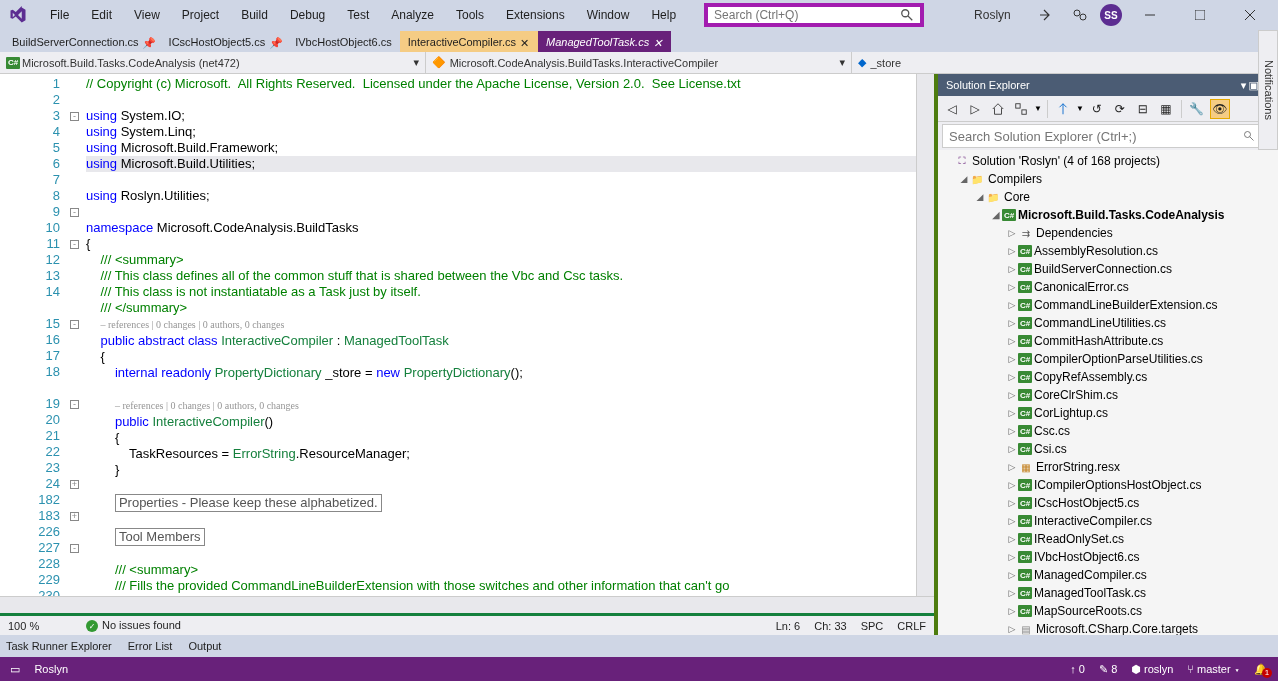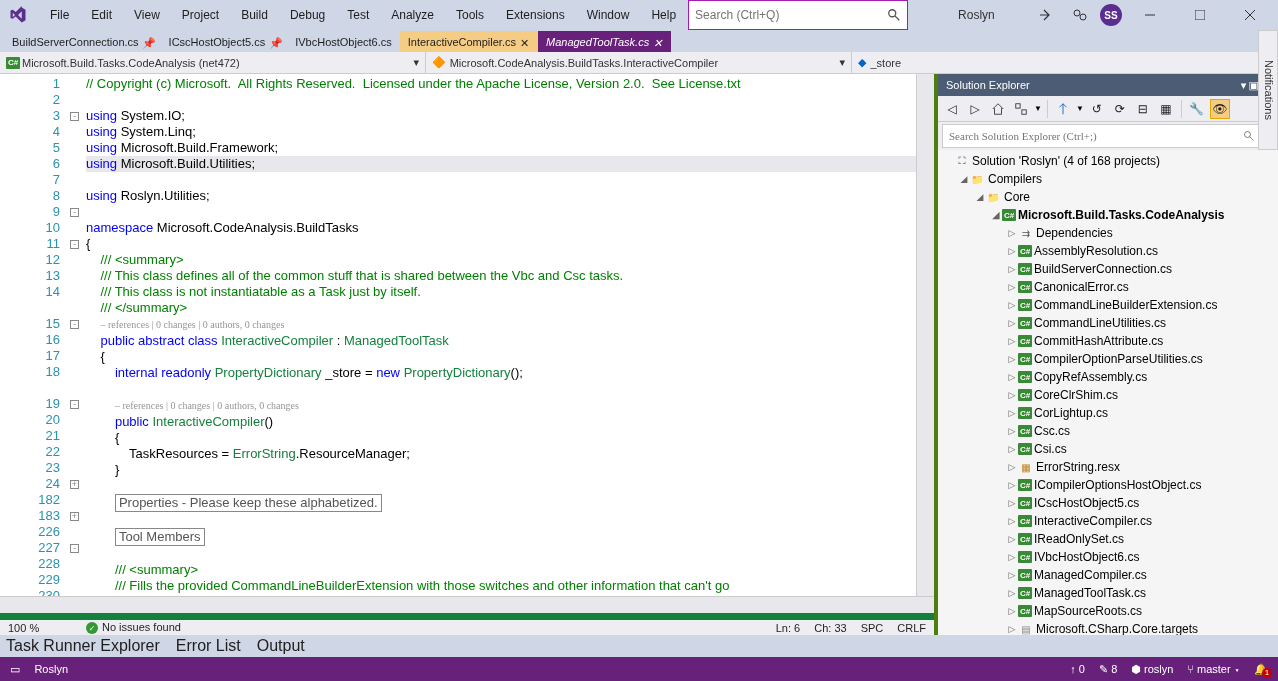--- a/index.html
+++ b/index.html
@@ -3,21 +3,21 @@
 <meta charset="utf-8">
 <style>
 * { margin: 0; padding: 0; box-sizing: border-box; font-family: 'Segoe UI', Tahoma, sans-serif; }
 body { width: 1278px; height: 681px; overflow: hidden; background: #fff; display: flex; flex-direction: column; font-size: 12px; }
 
 
 .titlebar { height: 30px; background: #cfd6e5; display: flex; align-items: center; padding: 0 6px; }
 .vs-logo { width: 24px; height: 24px; display: flex; align-items: center; justify-content: center; color: #5c2d91; font-weight: bold; margin-right: 10px; }
 .menu-items { display: flex; gap: 2px; align-items: center; }
 .menu-item { padding: 4px 10px; cursor: pointer; color: #1e1e1e; }
-.search-box { margin-left: 2px; width: 220px; height: 30px; border: 1px solid #a21caf; background: #fff; display: flex; align-items: center; padding: 0 6px; }
+.search-box { margin-left: 18px; width: 220px; height: 24px; border: 4px solid #a21caf; background: #fff; display: flex; align-items: center; padding: 0 6px; }
 .search-box input { border: none; outline: none; flex: 1; font-size: 12px; }
 .search-icon { width: 14px; height: 14px; }
 .account-name { margin-left: 40px; color: #333; padding: 4px 10px; }
 .titlebar-right { margin-left: auto; display: flex; align-items: center; gap: 6px; }
 .tb-icon { width: 28px; height: 24px; display: flex; align-items: center; justify-content: center; cursor: pointer; }
 .avatar { width: 22px; height: 22px; border-radius: 50%; background: #5c2d91; color: #fff; display: flex; align-items: center; justify-content: center; font-size: 10px; font-weight: bold; }
 .win-btn { width: 44px; height: 28px; display: flex; align-items: center; justify-content: center; cursor: pointer; }
 
 
 .doc-tabs { height: 22px; background: #cfd6e5; display: flex; align-items: flex-end; padding-left: 4px; }
@@ -42,51 +42,51 @@
 .kw { color: #0000ff; }
 .type { color: #15803d; }
 .cmt { color: #008000; }
 .codelens { color: #969696; font-size: 10px; font-family: 'Segoe UI'; }
 .region-box { border: 1px solid #888; padding: 0 3px; color: #555; display: inline-block; }
 .line-hl { background: #e8e8ec; display: block; }
 .scroll-map { width: 18px; background: #e8e8ec; border-left: 1px solid #ccc; position: relative; }
 .hscroll { height: 17px; background: #e8e8ec; border-top: 1px solid #ccc; }
 
 
-.editor-status { height: 22px; background: #eeeef2; display: flex; align-items: center; padding: 0 8px; font-size: 11px; color: #1e1e1e; gap: 14px; border-top: 7px solid #15803d; }
+.editor-status { height: 22px; background: #eeeef2; display: flex; align-items: center; padding: 0 8px; font-size: 11px; color: #1e1e1e; gap: 14px; border-top: 3px solid #15803d; }
 .zoom { width: 64px; }
 .check-ok { width: 12px; height: 12px; border-radius: 50%; background: #339933; display: inline-flex; align-items: center; justify-content: center; color: #fff; font-size: 8px; margin-right: 4px; }
 .es-right { margin-left: auto; display: flex; gap: 14px; }
 
 
 .sx-panel { width: 344px; background: #eeeef2; display: flex; flex-direction: column; border-left: 4px solid #4d7c0f; }
 .sx-title { height: 22px; background: #4b5c74; color: #fff; display: flex; align-items: center; padding: 0 8px; font-size: 11px; gap: 6px; }
 .sx-title-right { margin-left: auto; display: flex; gap: 2px; }
 .sx-toolbar { height: 26px; background: #eeeef2; display: flex; align-items: center; padding: 0 4px; gap: 3px; border-bottom: 1px solid #ccc; }
 .sx-btn { width: 20px; height: 20px; display: flex; align-items: center; justify-content: center; cursor: pointer; color: #1e1e1e; }
 .sx-btn.active { background: #f5cc84; border: 1px solid #e5a800; }
 .sx-search { height: 24px; border: 1px solid #ccc; margin: 2px 4px; display: flex; align-items: center; padding: 0 6px; background: #fff; }
-.sx-search input { border: none; outline: none; flex: 1; font-size: 11px; font-family: Liberation Serif, serif; }
+.sx-search input { border: none; outline: none; flex: 1; font-size: 13px; }
 .sx-tree { flex: 1; overflow: auto; background: #f5f5f5; font-size: 12px; padding: 2px 0; }
 .tree-row { display: flex; align-items: center; height: 18px; padding-left: 4px; cursor: pointer; white-space: nowrap; }
 .tree-row.bold { font-weight: bold; }
 .expander { width: 12px; color: #666; font-size: 9px; display: inline-block; text-align: center; }
 .tree-icon { width: 16px; height: 14px; display: inline-flex; align-items: center; justify-content: center; margin-right: 2px; font-size: 10px; }
 .ico-sln { color: #68217a; }
 .ico-folder { color: #dcb67a; }
 .ico-cs { background: #388a34; color: #fff; width: 14px; height: 12px; font-size: 8px; font-weight: bold; border-radius: 1px; }
 .ico-ref { color: #555; }
 .ico-resx { color: #c27d1a; }
 .ico-targets { color: #888; }
 
 
 .side-tab { position: absolute; right: 0; top: 30px; width: 20px; height: 120px; background: #eeeef2; border: 1px solid #ccc; writing-mode: vertical-rl; text-align: center; font-size: 11px; color: #333; padding: 8px 2px; cursor: pointer; }
 
 
-.bottom-tabs { height: 22px; background: #cfd6e5; display: flex; align-items: center; padding: 0 6px; gap: 16px; font-size: 16px; color: #1e1e1e; }
+.bottom-tabs { height: 22px; background: #cfd6e5; display: flex; align-items: center; padding: 0 6px; gap: 16px; font-size: 11px; color: #1e1e1e; }
 .bottom-tabs span { cursor: pointer; }
 
 
 .statusbar { height: 24px; background: #68217a; color: #fff; display: flex; align-items: center; padding: 0 10px; font-size: 11px; gap: 14px; }
 .sb-right { margin-left: auto; display: flex; align-items: center; gap: 14px; }
 .notif-bell { position: relative; }
 .notif-badge { position: absolute; bottom: -2px; right: -4px; background: #c40000; color: #fff; border-radius: 50%; width: 10px; height: 10px; font-size: 8px; display: flex; align-items: center; justify-content: center; }
 
 svg { display: block; }
 .sep { width: 1px; height: 18px; background: #ccc; margin: 0 2px; }

